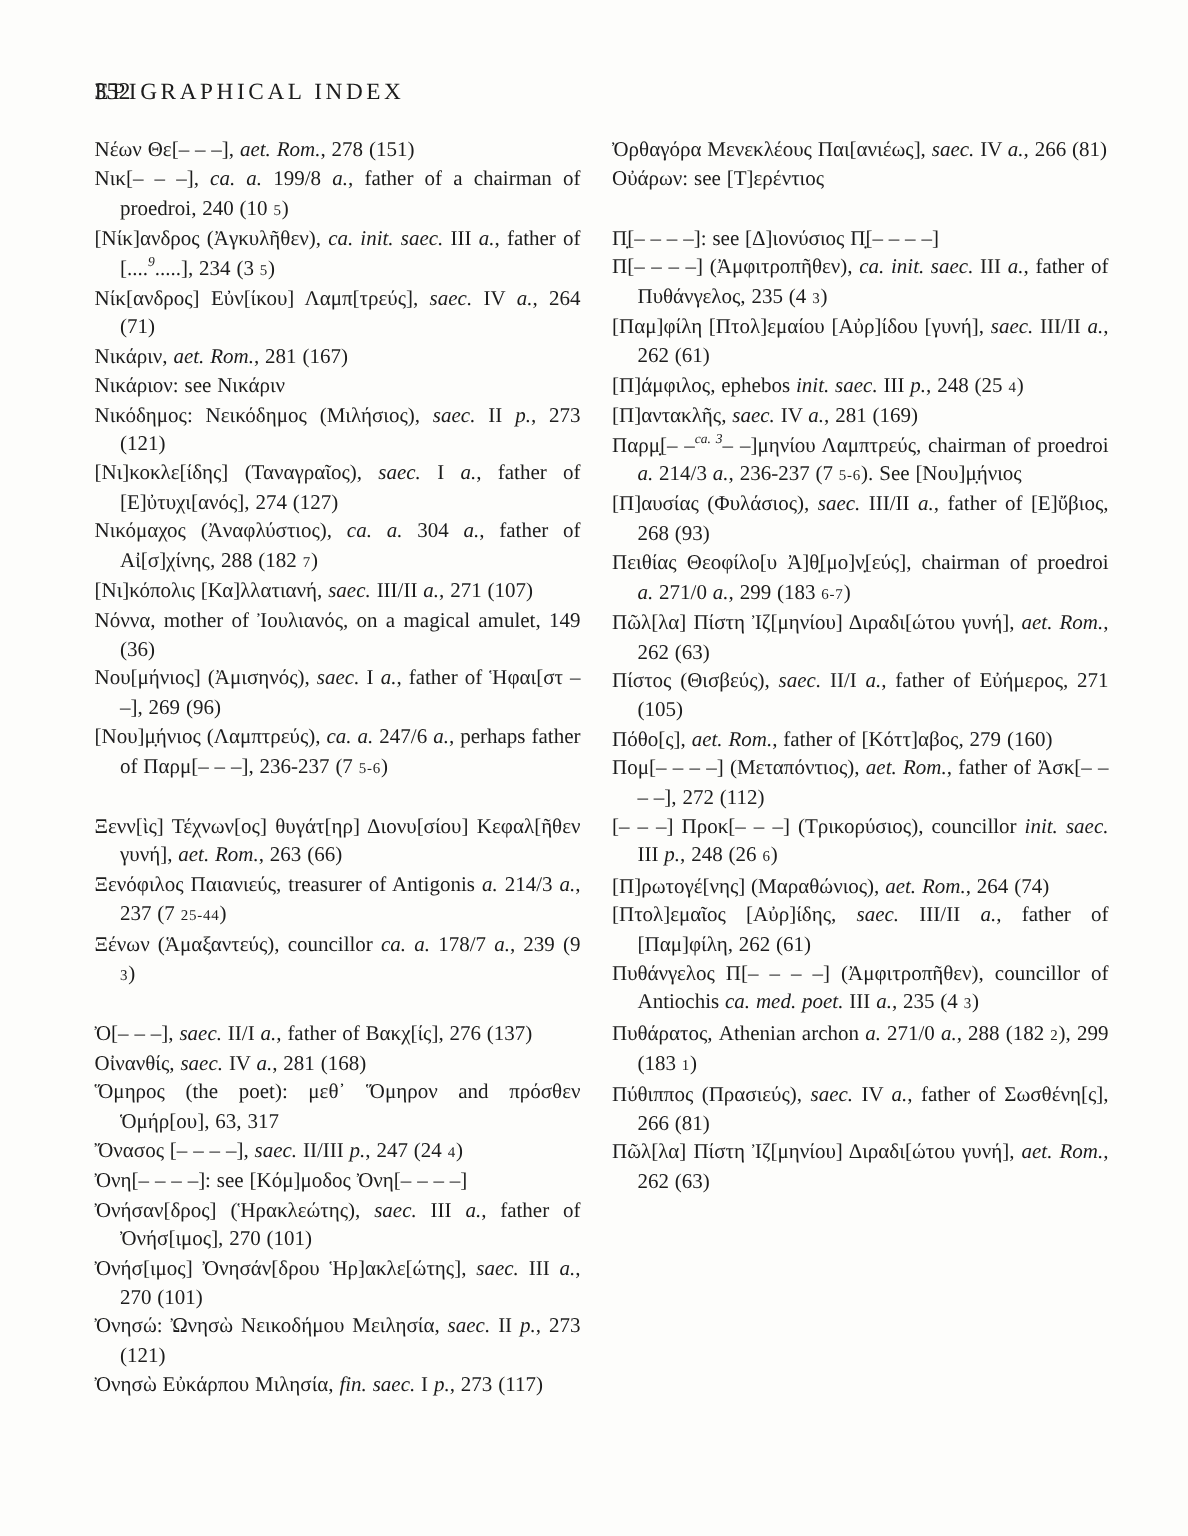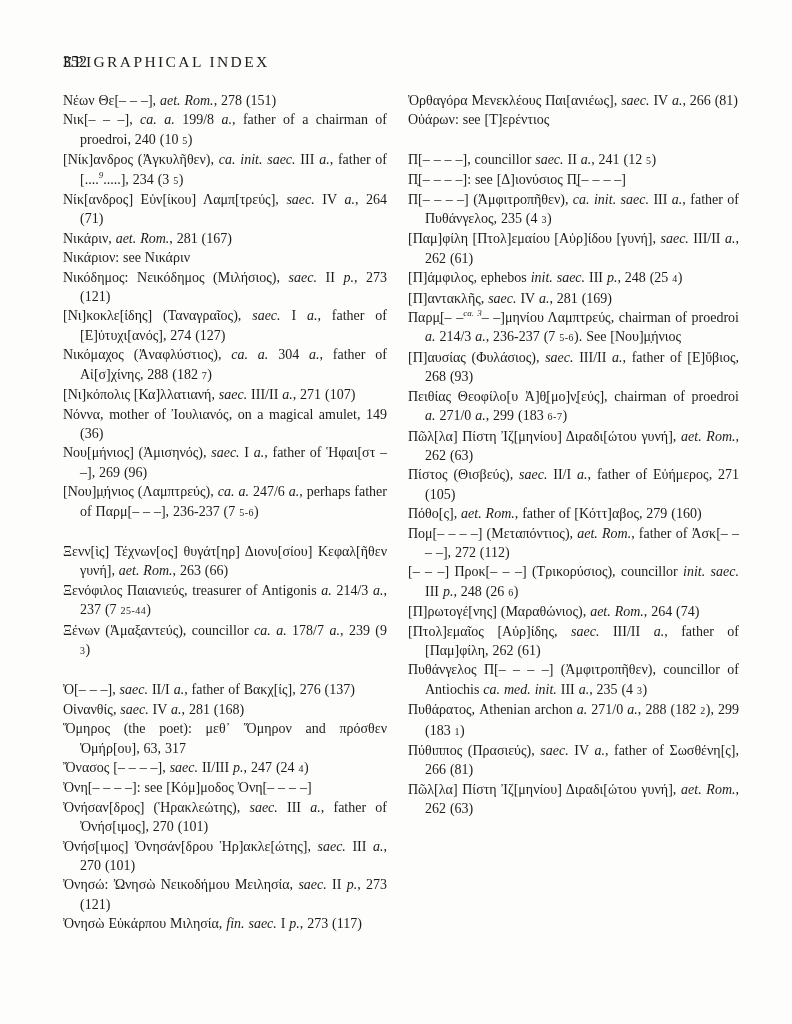--- a/index.html
+++ b/index.html
@@ -77,36 +77,35 @@
           <p class="entry">Ὀνησώ: Ὠνησὼ Νεικοδήμου Μειλησία, <i>saec.</i> II <i>p.</i>, 273 (121)</p>
           <p class="entry">Ὀνησὼ Εὐκάρπου Μιλησία, <i>fin. saec.</i> I <i>p.</i>, 273 (117)</p>
         </div>
       </div>
     <div class="col col-right" id="col-right">
         <div class="section">
           <p class="entry">Ὀρθαγόρα Μενεκλέους Παι[ανιέως], <i>saec.</i> IV <i>a.</i>, 266 (81)</p>
           <p class="entry">Οὐάρων: see [Τ]ερέντιος</p>
         </div>
         <div class="section">
-          <p class="entry">Π[– – – –], councillor <i>saec.</i> II <i>a.</i>, 241 (12 <span class="sm">5</span>)</p>
           <p class="entry">Π̣[– – – –]: see [Δ]ιονύσιος Π̣[– – – –]</p>
           <p class="entry">Π[– – – –] (Ἀμφιτροπῆθεν), <i>ca. init. saec.</i> III <i>a.</i>, father of Πυθάνγελος, 235 (4 <span class="sm">3</span>)</p>
           <p class="entry">[Παμ]φίλη [Πτολ]εμαίου [Αὐρ]ίδου [γυνή], <i>saec.</i> III/II <i>a.</i>, 262 (61)</p>
           <p class="entry">[Π]άμφιλος, ephebos <i>init. saec.</i> III <i>p.</i>, 248 (25 <span class="sm">4</span>)</p>
           <p class="entry">[Π]αντακλῆς, <i>saec.</i> IV <i>a.</i>, 281 (169)</p>
           <p class="entry">Παρμ̣[– –<sup class="ca">ca. 3</sup>– –]μηνίου Λαμπτρεύς, chairman of proedroi <i>a.</i> 214/3 <i>a.</i>, 236-237 (7 <span class="sm">5-6</span>). See [Νου]μ̣ήνιος</p>
           <p class="entry">[Π]αυσίας (Φυλάσιος), <i>saec.</i> III/II <i>a.</i>, father of [Ε]ὔβιος, 268 (93)</p>
           <p class="entry">Πειθίας Θεοφίλο[υ Ἀ]θ̣[μο]ν̣[εύς], chairman of proedroi <i>a.</i> 271/0 <i>a.</i>, 299 (183 <span class="sm">6-7</span>)</p>
           <p class="entry">Πῶλ[λα] Πίστη Ἰζ[μηνίου] Διραδι[ώτου γυνή], <i>aet. Rom.</i>, 262 (63)</p>
           <p class="entry">Πίστος (Θισβεύς), <i>saec.</i> II/I <i>a.</i>, father of Εὐήμερος, 271 (105)</p>
           <p class="entry">Πόθο[ς], <i>aet. Rom.</i>, father of [Κόττ]αβος, 279 (160)</p>
           <p class="entry">Πομ[– – – –] (Μεταπόντιος), <i>aet. Rom.</i>, father of Ἀσκ[– – – –], 272 (112)</p>
           <p class="entry">[– – –] Προκ[– – –] (Τρικορύσιος), councillor <i>init. saec.</i> III <i>p.</i>, 248 (26 <span class="sm">6</span>)</p>
           <p class="entry">[Π]ρωτογέ[νης] (Μαραθώνιος), <i>aet. Rom.</i>, 264 (74)</p>
           <p class="entry">[Πτολ]εμαῖος [Αὐρ]ίδης, <i>saec.</i> III/II <i>a.</i>, father of [Παμ]φίλη, 262 (61)</p>
-          <p class="entry">Πυθάνγελος Π[– – – –] (Ἀμφιτροπῆθεν), councillor of Antiochis <i>ca. med. init.</i> III <i>a.</i>, 235 (4 <span class="sm">3</span>)</p>
+          <p class="entry">Πυθάνγελος Π[– – – –] (Ἀμφιτροπῆθεν), councillor of Antiochis <i>ca. med. poet.</i> III <i>a.</i>, 235 (4 <span class="sm">3</span>)</p>
           <p class="entry">Πυθάρατος, Athenian archon <i>a.</i> 271/0 <i>a.</i>, 288 (182 <span class="sm">2</span>), 299 (183 <span class="sm">1</span>)</p>
           <p class="entry">Πύθιππος (Πρασιεύς), <i>saec.</i> IV <i>a.</i>, father of Σωσθένη[ς], 266 (81)</p>
           <p class="entry">Πῶλ[λα] Πίστη Ἰζ[μηνίου] Διραδι[ώτου γυνή], <i>aet. Rom.</i>, 262 (63)</p>
         </div>
       </div>
   </div>
 </div>
 
 </body></html>

